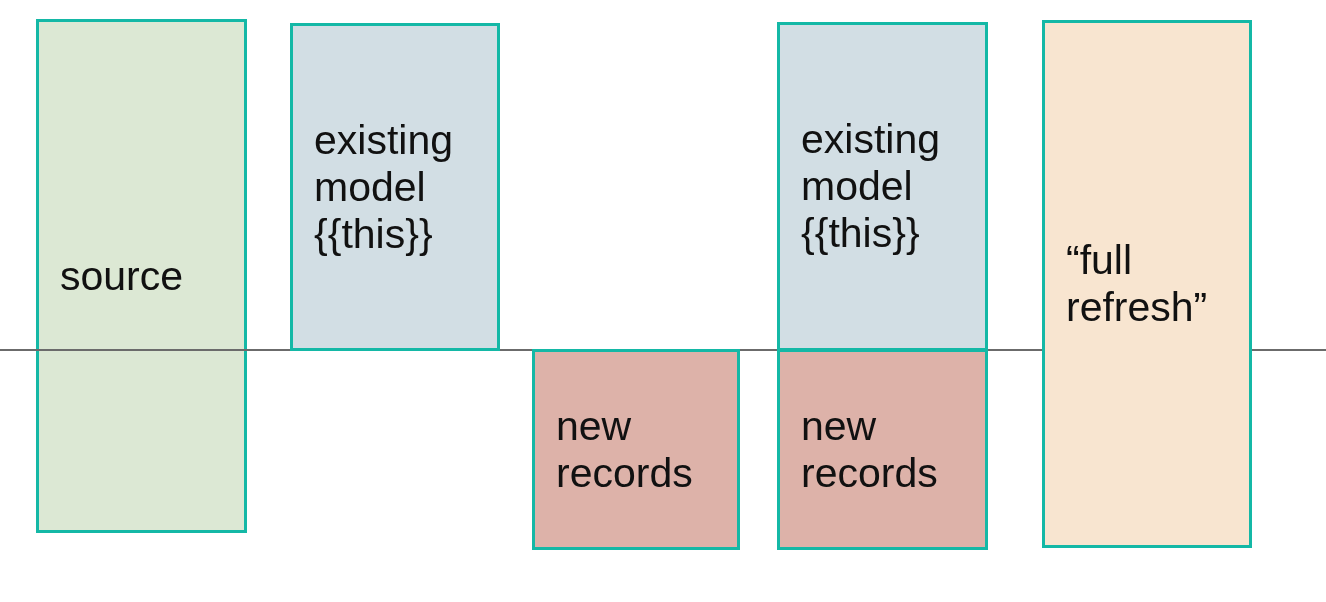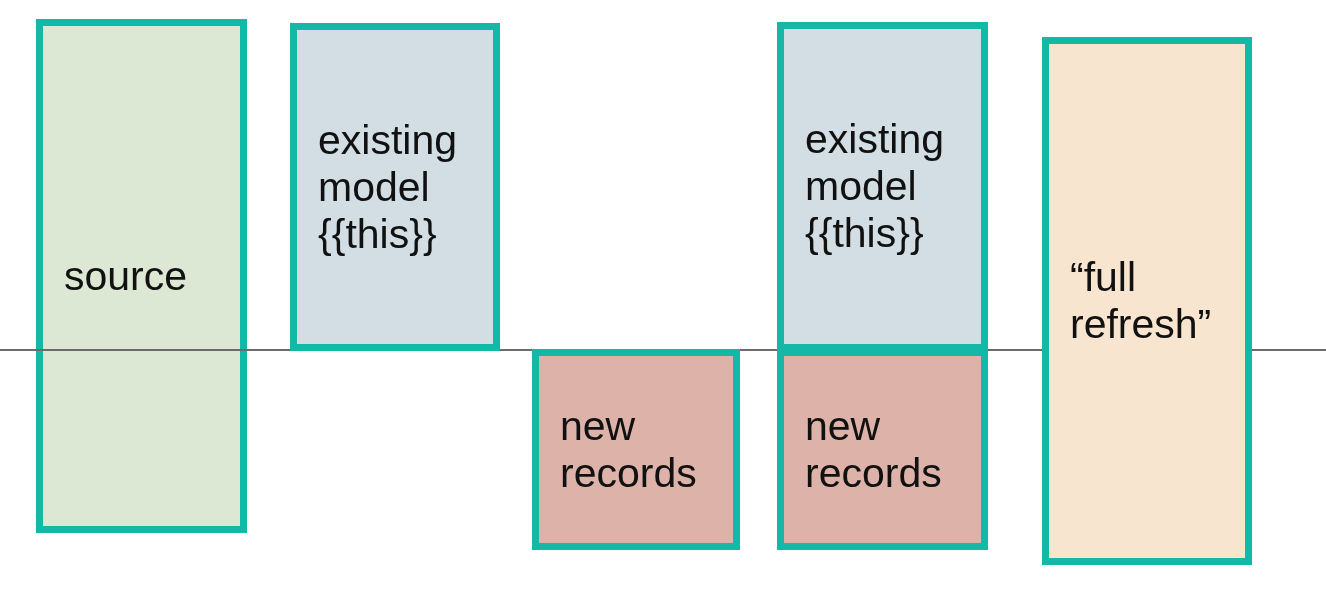--- a/index.html
+++ b/index.html
@@ -20,21 +20,21 @@
     left: 0;
     top: 349px;
     width: 1326px;
     height: 2px;
     background: #6b6b6b;
     z-index: 2;
   }
   .box {
     position: absolute;
     box-sizing: border-box;
-    border: 7px solid #14b8a6;
+    border: 3px solid #14b8a6;
     display: flex;
     align-items: center;
     z-index: 3;
   }
   .box-label {
     display: block;
     padding-left: 21px;
     padding-right: 8px;
     font-size: 41px;
     line-height: 47px;
@@ -75,18 +75,18 @@
     <span class="box-label">existing
 model
 {{this}}</span>
   </div>
 
   <div class="box box-new-2" style="background-color: rgb(221, 178, 169);">
     <span class="box-label">new
 records</span>
   </div>
 
-  <div class="box box-full-refresh" style="background-color: rgb(248, 229, 208); margin-top: 17px;">
+  <div class="box box-full-refresh" style="background-color: rgb(248, 229, 208);">
     <span class="box-label">“full
 refresh”</span>
   </div>
 
 </div>
 
 </body></html>

